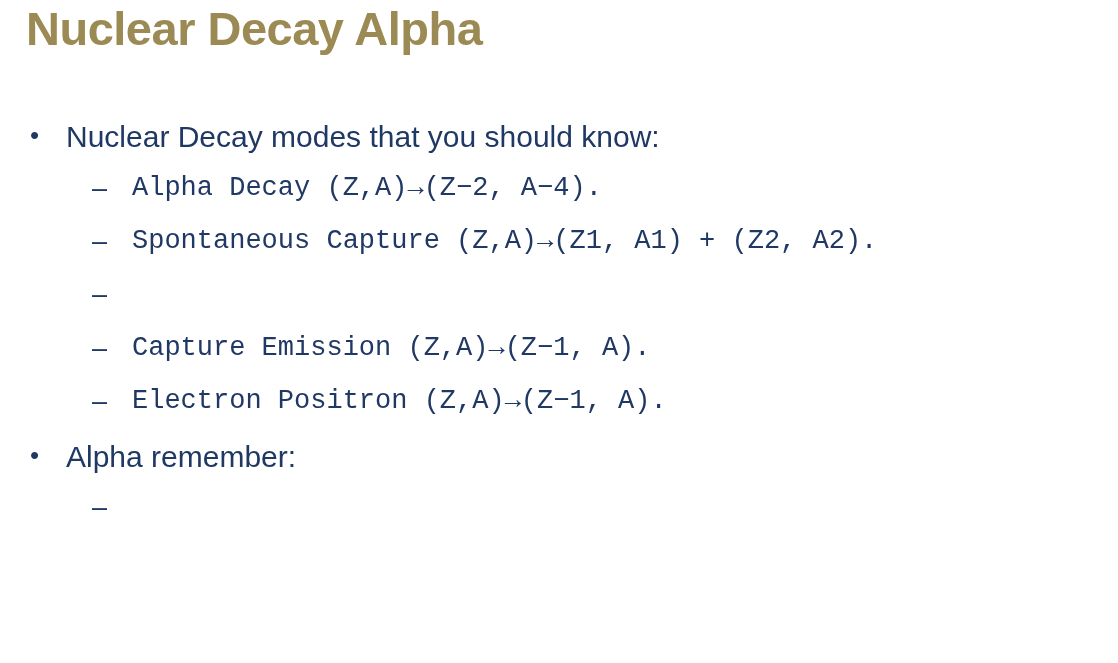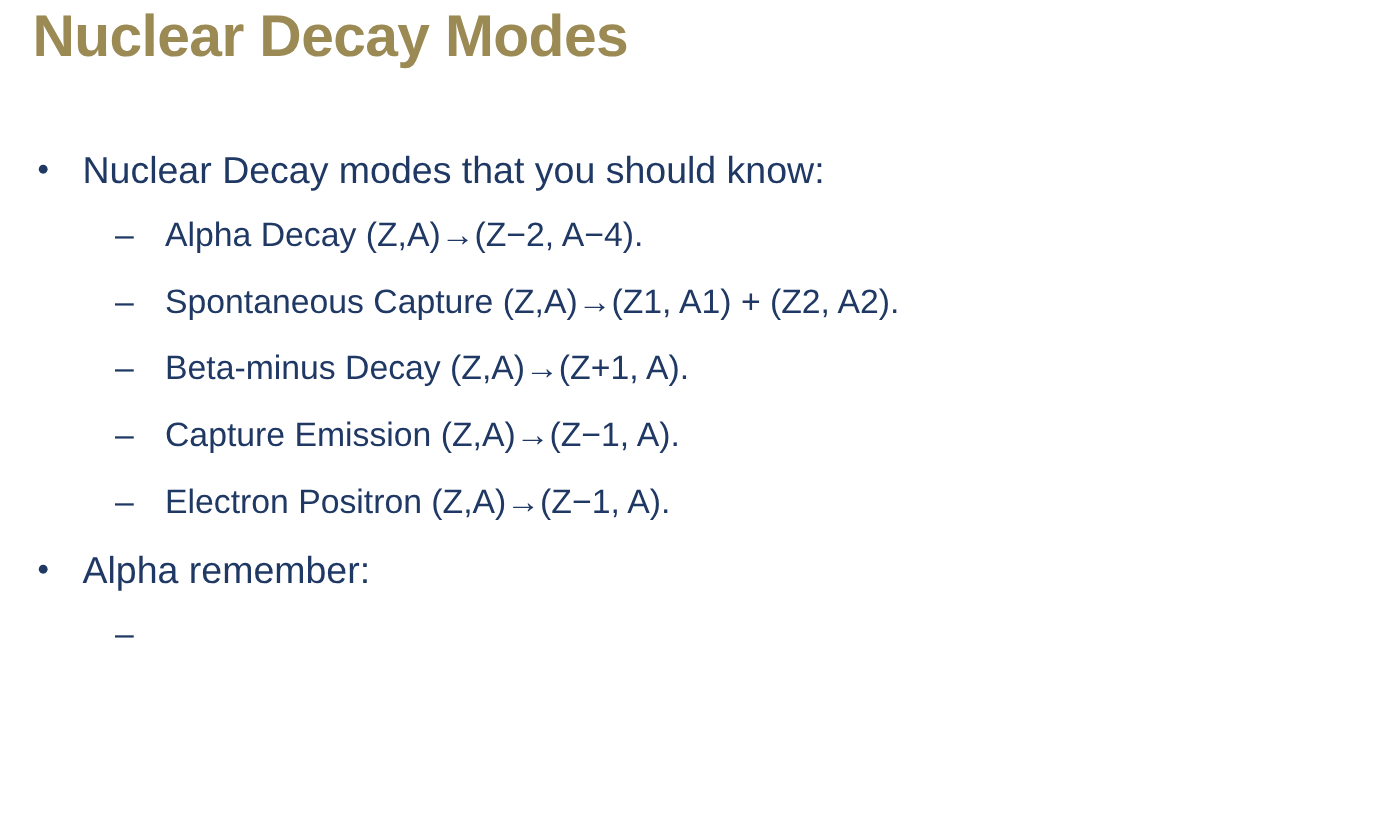--- a/index.html
+++ b/index.html
@@ -71,36 +71,37 @@
   .l2 .dash {
     width: 110px;
     flex: 0 0 110px;
     box-sizing: border-box;
     padding-left: 70px;
     color: #1f3864;
     font-size: 27px;
   }
   .l2 .txt {
     flex: 1;
+    font-family: Liberation Mono, monospace;
   }
   .l2.tight {
     margin-bottom: 0;
     line-height: 1.18;
   }
   .group-2 {
     margin-top: 14px;
   }
   .spacer-small { height: 10px; }
 </style>
 </head>
 <body>
 
 <div class="slide">
 
-  <div class="slide-title">Nuclear Decay Modes</div>
+  <div class="slide-title">Nuclear Decay Alpha</div>
 
   <div class="body-content">
 
     <div class="l1">
       <span class="bullet">•</span>
       <span class="txt">Nuclear Decay modes that you should know:</span>
     </div>
 
     <div class="spacer-small"></div>
 
@@ -109,21 +110,20 @@
       <span class="txt">Alpha Decay (Z,A)→(Z−2, A−4).</span>
     </div>
 
     <div class="l2">
       <span class="dash">–</span>
       <span class="txt">Spontaneous Capture (Z,A)→(Z1, A1) + (Z2, A2).</span>
     </div>
 
     <div class="l2">
       <span class="dash">–</span>
-      <span class="txt">Beta-minus Decay (Z,A)→(Z+1, A).</span>
     </div>
 
     <div class="l2">
       <span class="dash">–</span>
       <span class="txt">Capture Emission (Z,A)→(Z−1, A).</span>
     </div>
 
     <div class="l2">
       <span class="dash">–</span>
       <span class="txt">Electron Positron (Z,A)→(Z−1, A).</span>

